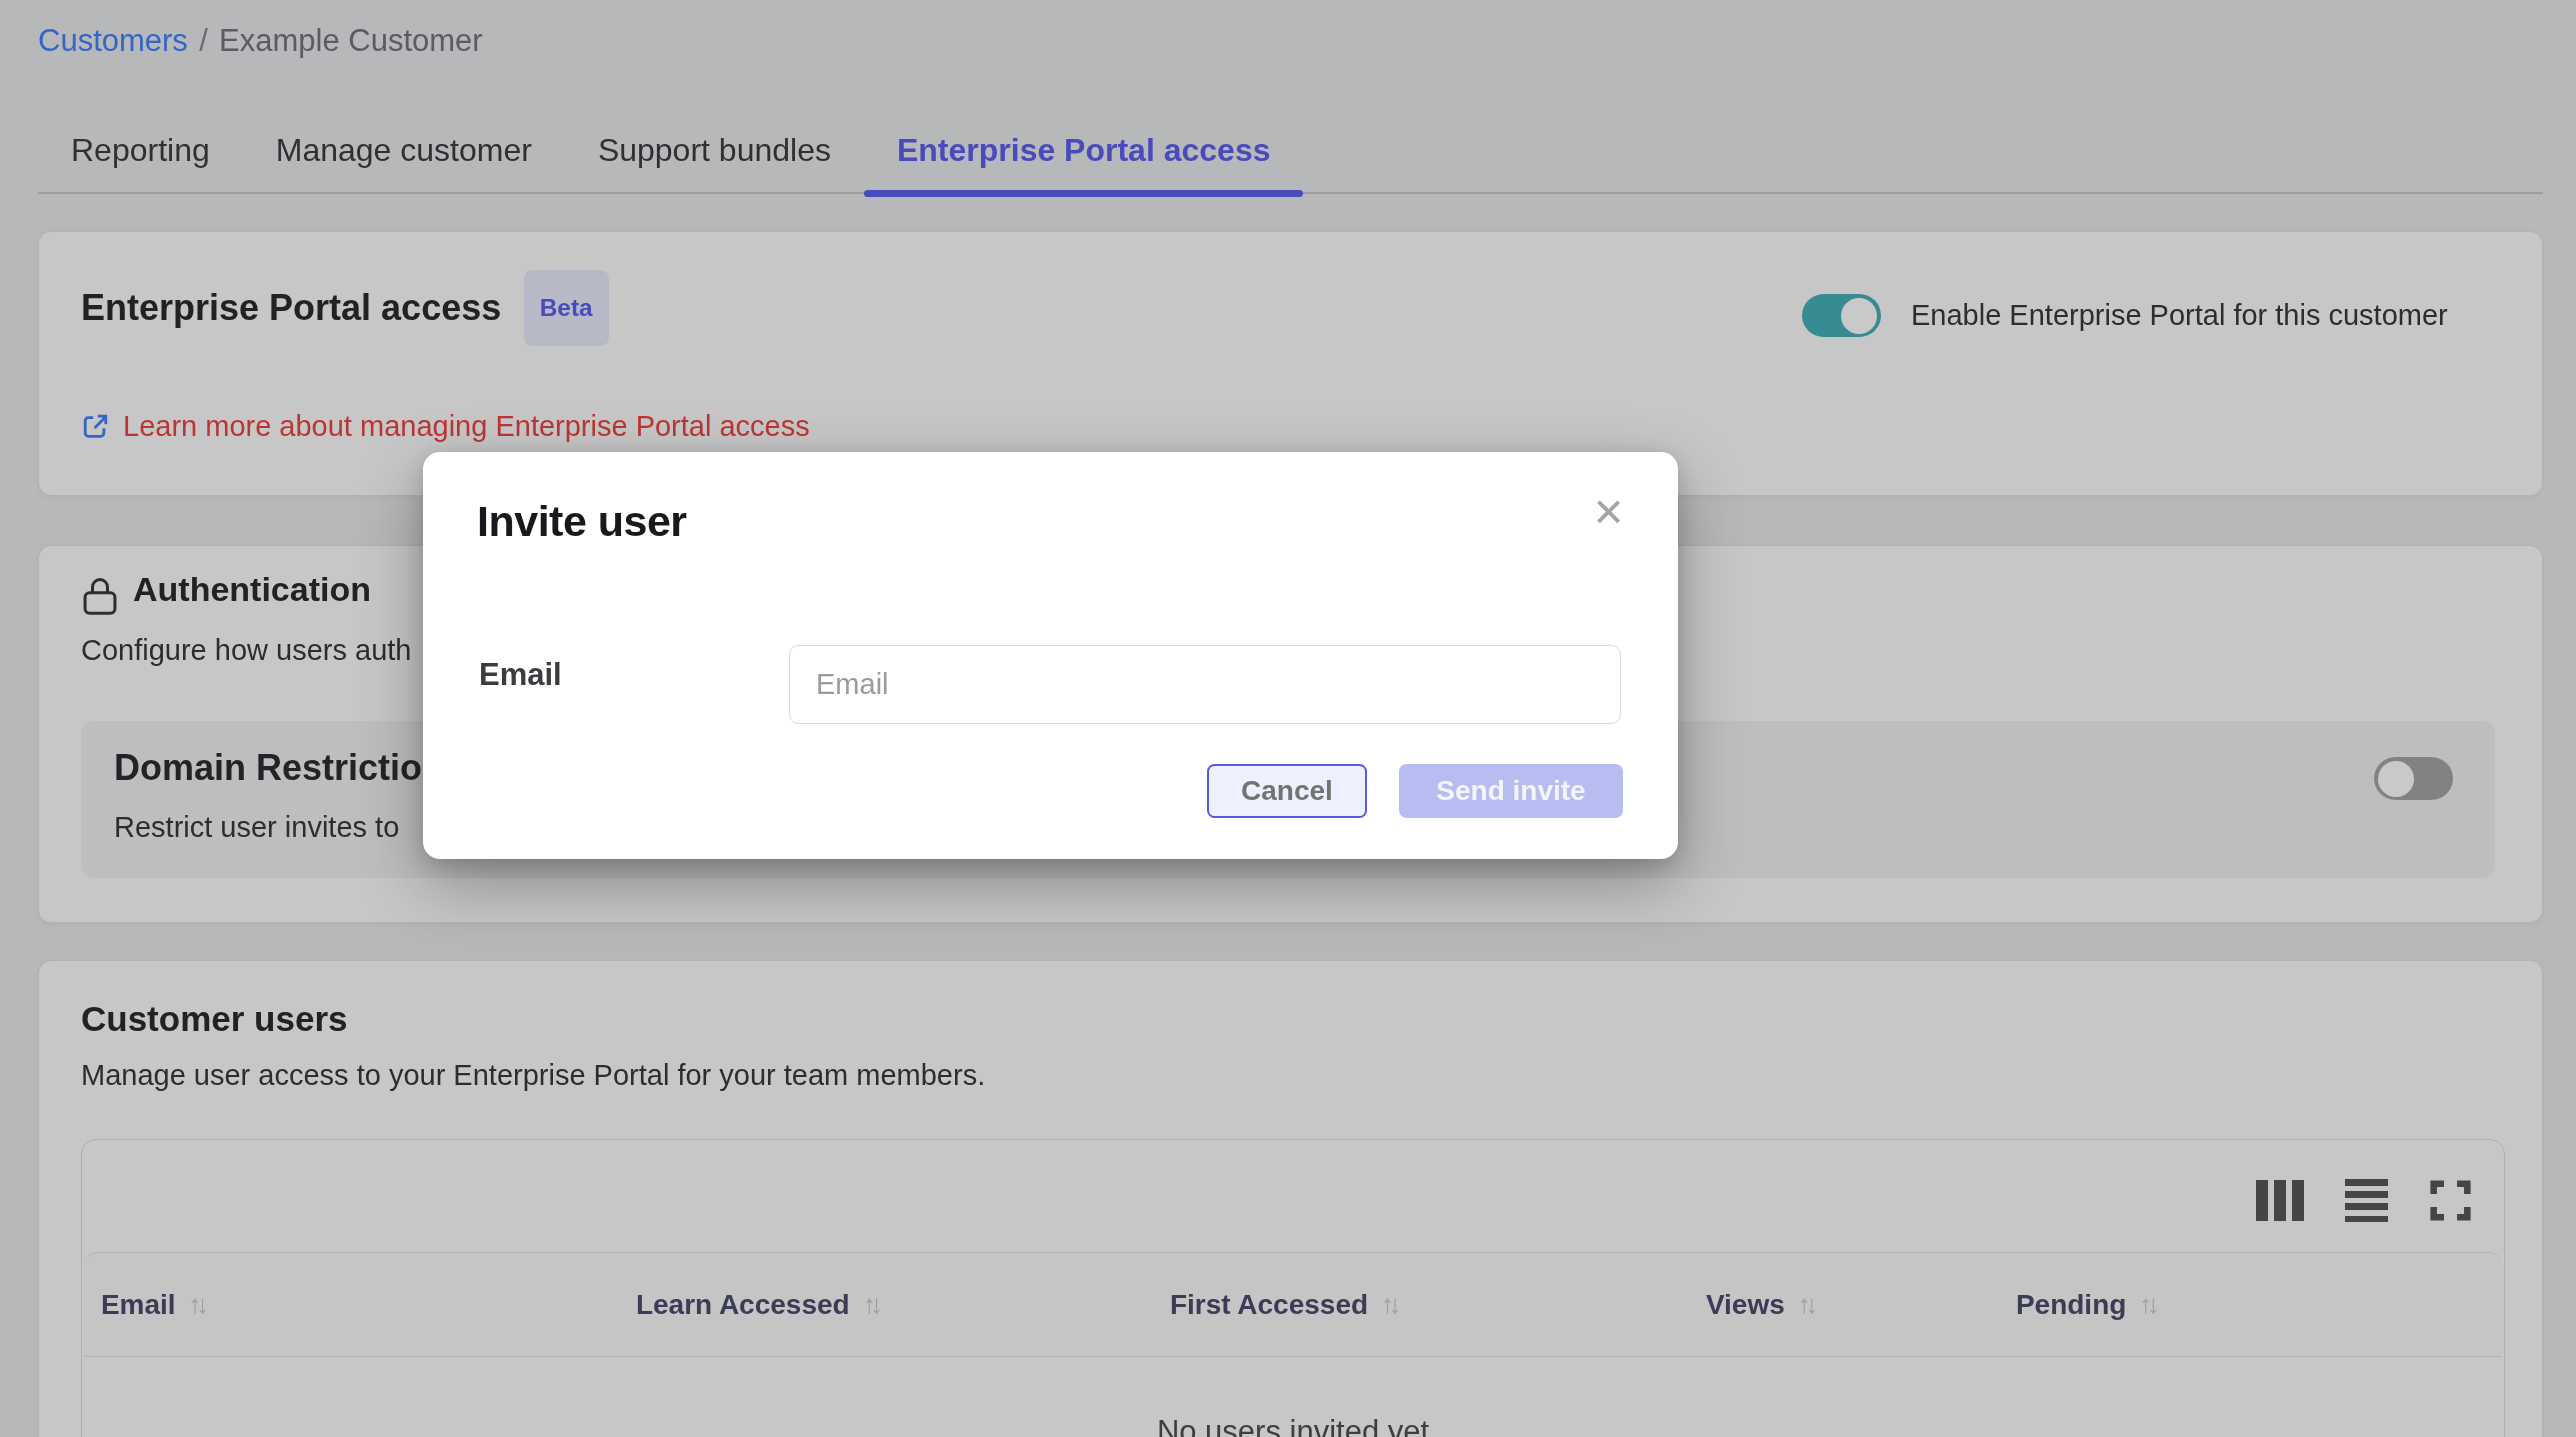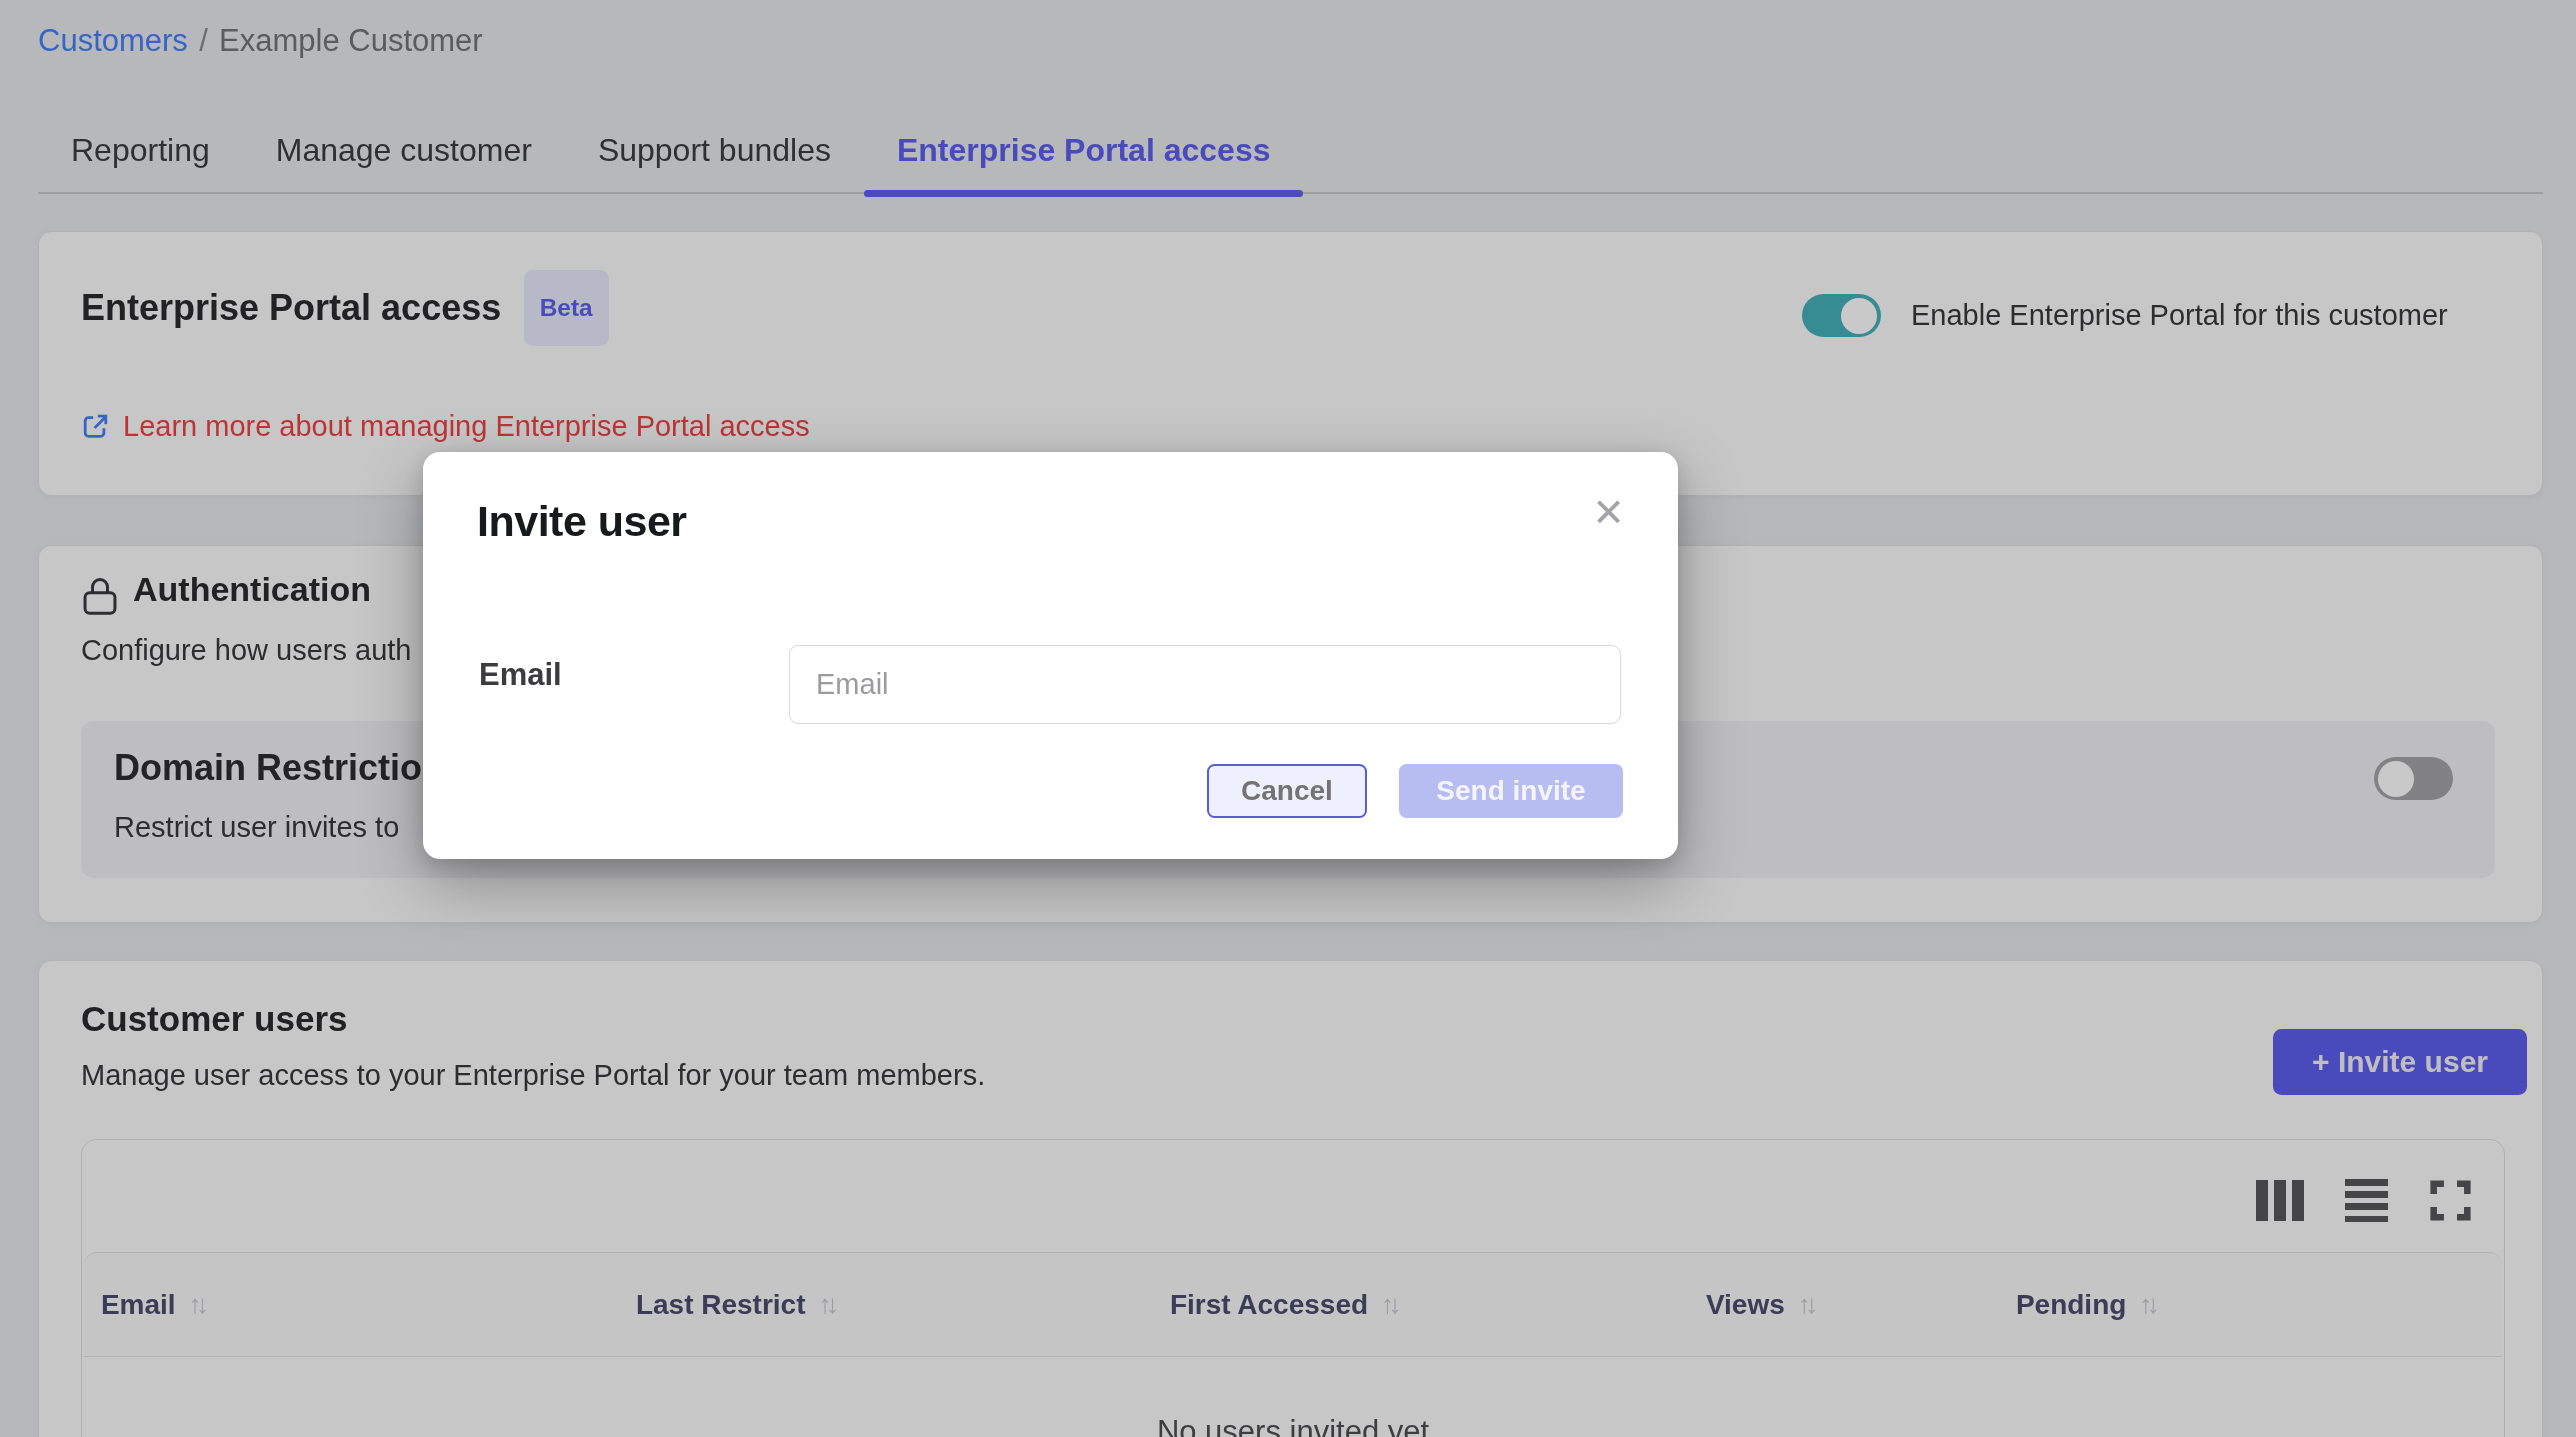--- a/index.html
+++ b/index.html
@@ -161,21 +161,20 @@
       <div class="inner-desc">Restrict user invites to</div>
       <div class="toggle off" id="domain-toggle">
           <div class="knob"></div>
         </div>
     </div>
   </div>
 
   <div class="card" id="card-users">
     <div class="card-title" id="users-title">Customer users</div>
     <div class="card-desc" id="users-desc">Manage user access to your Enterprise Portal for your team members.</div>
-    <button class="invite-btn">+ Invite user</button>
 
     <div class="table-panel">
       <div class="grid-toolbar">
         <div class="tb-btn">
           <div class="cols-icon">
               <span></span>
               <span></span>
               <span></span>
             </div>
         </div>
@@ -193,21 +192,21 @@
           </svg>
         </div>
       </div>
 
       <div class="grid-header">
         <div class="col-head" style="left:17px">
           <span>Email</span>
           <span class="sort-icon">↑↓</span>
         </div>
         <div class="col-head" style="left:552px">
-          <span>Last Restrict</span>
+          <span>Learn Accessed</span>
           <span class="sort-icon">↑↓</span>
         </div>
         <div class="col-head" style="left:1086px">
           <span>First Accessed</span>
           <span class="sort-icon">↑↓</span>
         </div>
         <div class="col-head" style="left:1622px">
           <span>Views</span>
           <span class="sort-icon">↑↓</span>
         </div>

